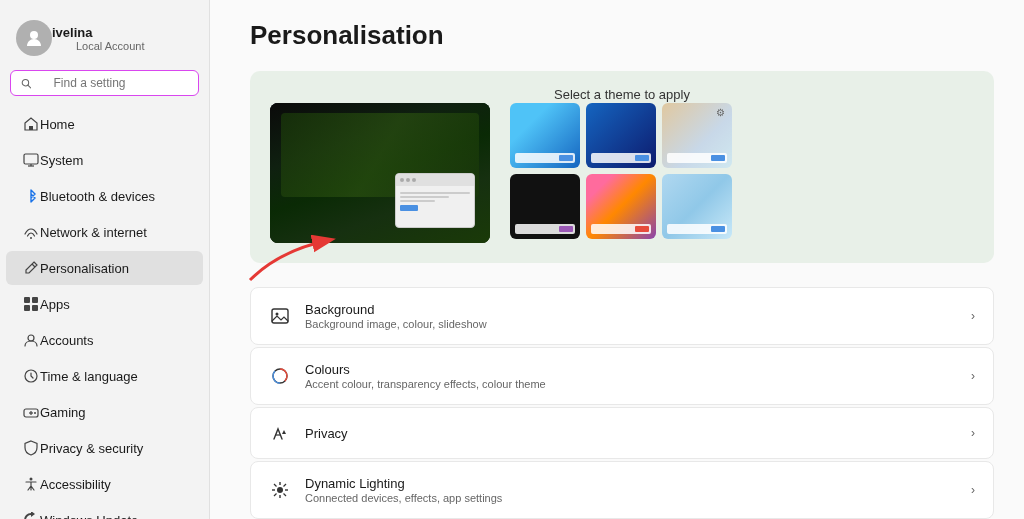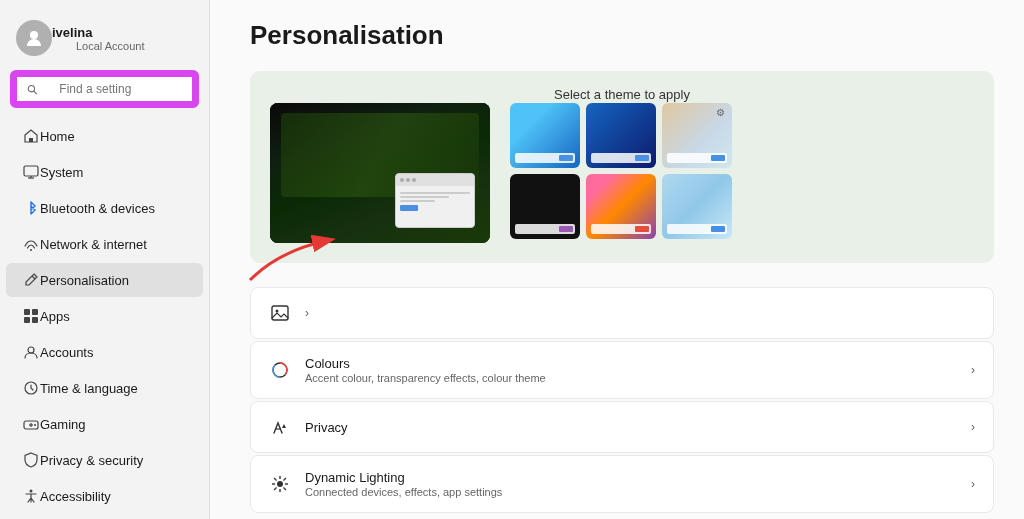--- a/index.html
+++ b/index.html
@@ -31,21 +31,21 @@
     }
     .user-info { display: flex; flex-direction: column; }
     .user-name { font-size: 13px; font-weight: 600; color: #1a1a1a; }
     .user-type { font-size: 11px; color: #666; padding-left: 24px; }
 
     .search-box {
       margin: 0 10px 10px 10px;
       display: flex;
       align-items: flex-end;
       background: #fff;
-      border: 7px solid #d946ef;
+      border: 1px solid #d946ef;
       border-radius: 6px;
       padding: 5px 10px;
       gap: 22px;
     }
     .search-box input {
       border: none; outline: none; background: transparent;
       font-size: 12px; color: #333; width: 100%;
     }
     .search-icon-svg { color: #666; font-size: 13px; }
 
@@ -404,20 +404,24 @@
     <div class="settings-list">
 
       <div class="settings-item">
         <span class="settings-item-icon">
           <svg width="20" height="20" viewBox="0 0 20 20" fill="none">
               <rect x="2" y="3" width="16" height="14" rx="2" stroke="#333" stroke-width="1.4"></rect>
               <circle cx="7" cy="8" r="1.5" fill="#333"></circle>
               <path d="M2 15l5-5 4 4 3-3 4 4" stroke="#333" stroke-width="1.2" stroke-linecap="round"></path>
             </svg>
         </span>
+        <div class="settings-item-text">
+          <div class="settings-item-title">Background</div>
+          <div class="settings-item-desc">Background image, colour, slideshow</div>
+        </div>
         <span class="settings-item-chevron">›</span>
       </div>
 
       <div class="settings-item">
         <span class="settings-item-icon">
           <svg width="20" height="20" viewBox="0 0 20 20" fill="none">
               <circle cx="10" cy="10" r="7" stroke="#333" stroke-width="1.4"></circle>
               <path d="M10 3a7 7 0 0 1 4.9 11.9" stroke="#e74c3c" stroke-width="1.4"></path>
               <path d="M10 17a7 7 0 0 1-4.9-11.9" stroke="#4a90e2" stroke-width="1.4"></path>
             </svg>

